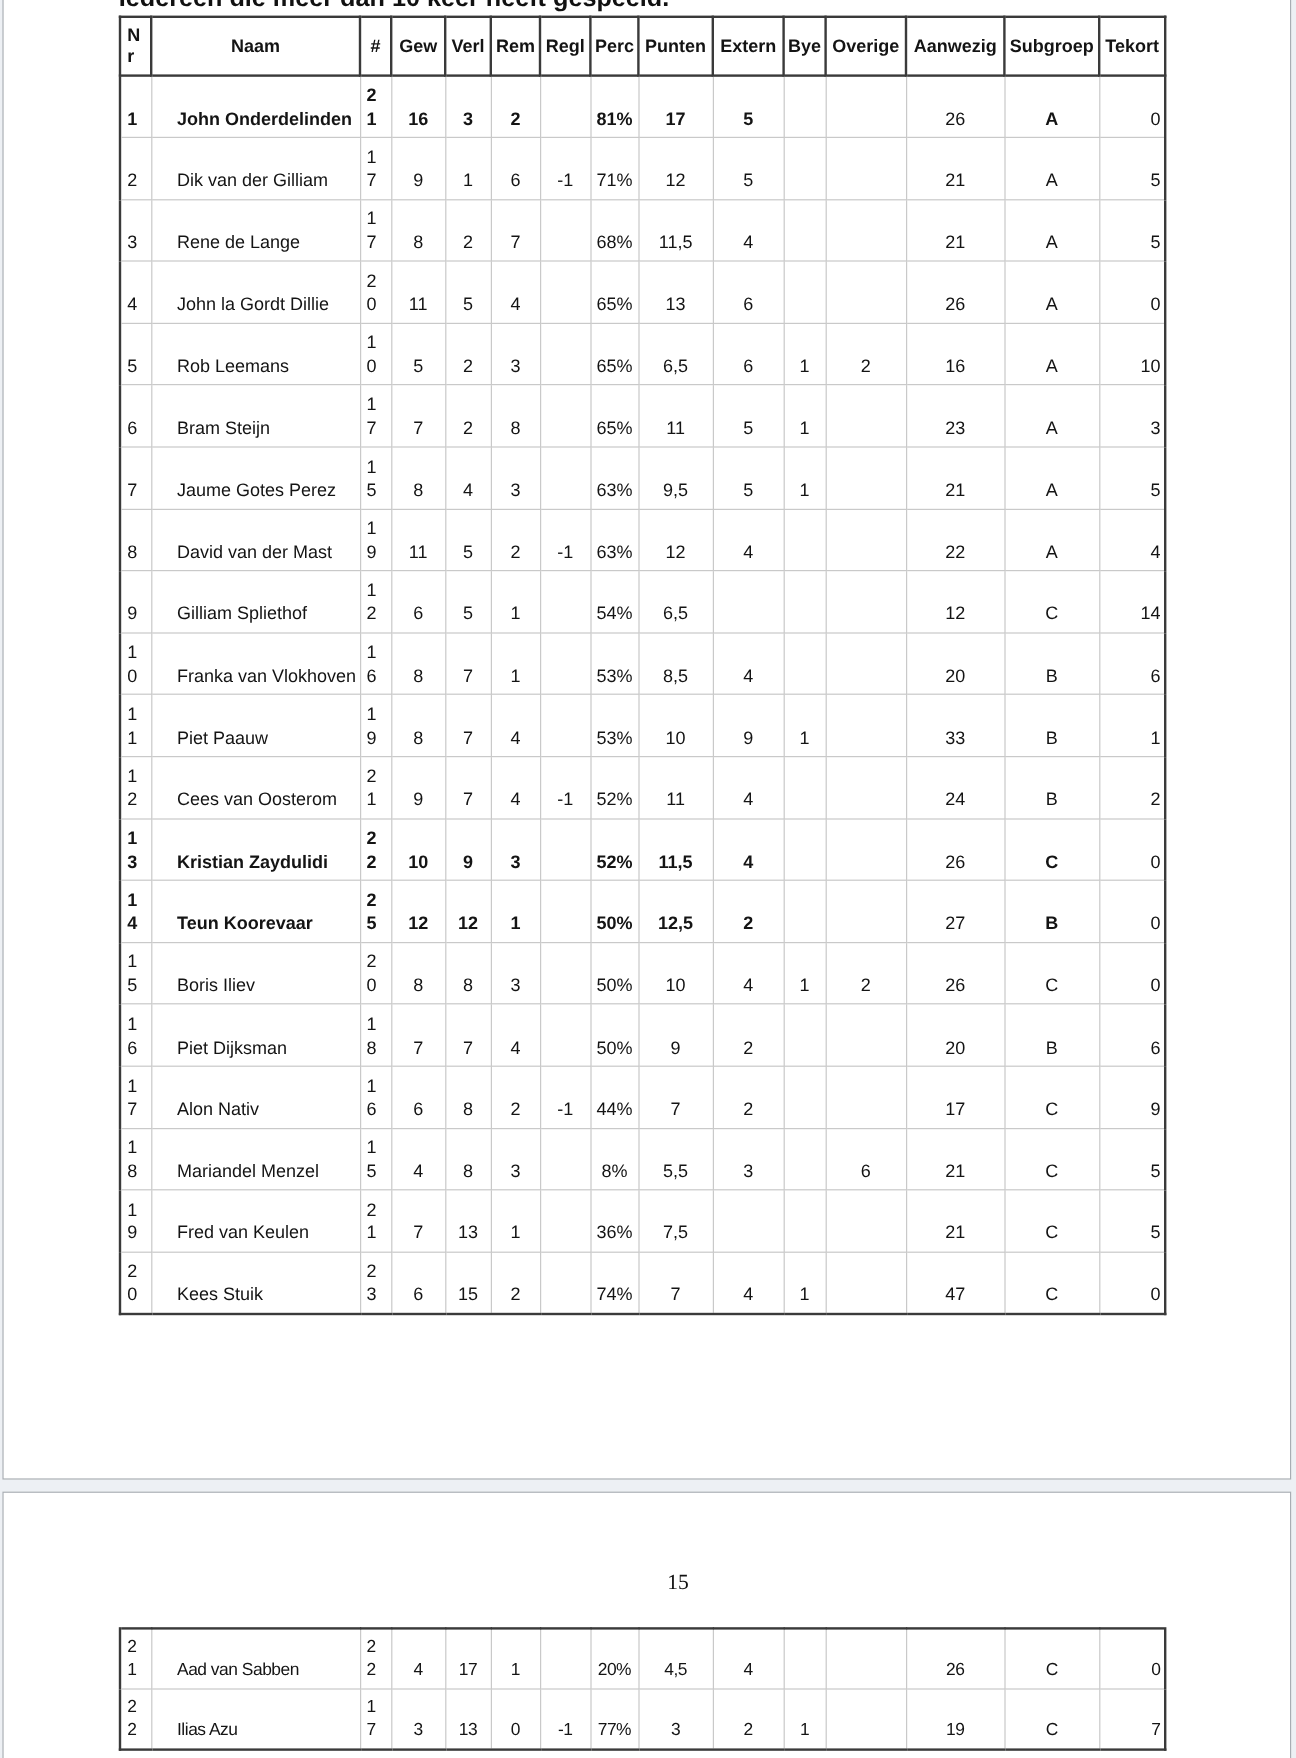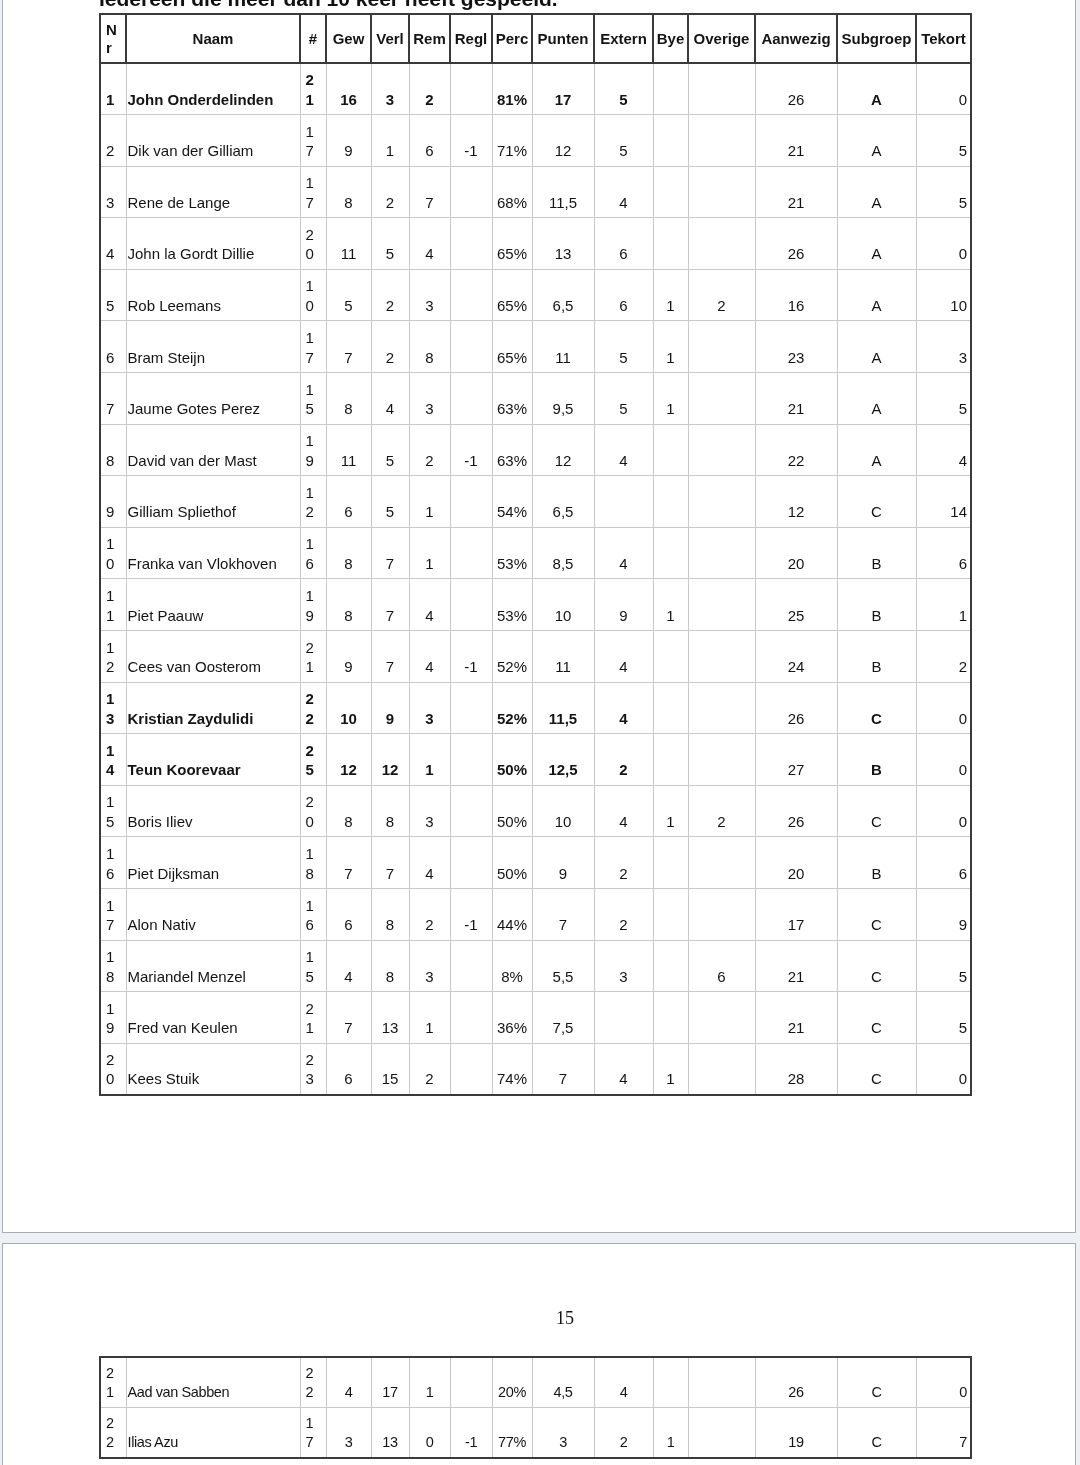--- a/index.html
+++ b/index.html
@@ -82,21 +82,21 @@
     font-size: 15px;
     color: #141414;
     text-align: center;
     padding: 0 2px 5px 2px;
     line-height: 1.3;
     overflow: hidden;
   }
   #table-1 tbody tr { height: 51.6px; }
   #table-2 tbody tr { height: 50.5px; }
 
-  tbody td.col-naam { text-align: left; padding-left: 1px; white-space: nowrap; }
+  tbody td.col-naam { text-align: left; padding-left: 21px; white-space: nowrap; }
   tbody td.col-nr, tbody td.col-num { text-align: left; padding-left: 5px; white-space: pre-line; }
   tbody td.col-tekort { text-align: right; padding-right: 3px; }
 
   tbody td:first-child { border-left: 2px solid #3a3a3a; }
   tbody td:last-child  { border-right: 2px solid #3a3a3a; }
   tbody tr:last-child td { border-bottom: 2px solid #3a3a3a; }
 
   tr.bold td { font-weight: bold; }
   tr.bold td.col-aanwezig, tr.bold td.col-tekort { font-weight: normal; }
 
@@ -345,21 +345,21 @@
 9</td>
           <td class="col-gew">8</td>
           <td class="col-verl">7</td>
           <td class="col-rem">4</td>
           <td class="col-regl"></td>
           <td class="col-perc">53%</td>
           <td class="col-punten">10</td>
           <td class="col-extern">9</td>
           <td class="col-bye">1</td>
           <td class="col-overige"></td>
-          <td class="col-aanwezig">25</td>
+          <td class="col-aanwezig">33</td>
           <td class="col-subgroep">B</td>
           <td class="col-tekort">1</td>
         </tr>
         <tr>
           <td class="col-nr">1
 2</td>
           <td class="col-naam">Cees van Oosterom</td>
           <td class="col-num">2
 1</td>
           <td class="col-gew">9</td>
@@ -516,21 +516,21 @@
 3</td>
           <td class="col-gew">6</td>
           <td class="col-verl">15</td>
           <td class="col-rem">2</td>
           <td class="col-regl"></td>
           <td class="col-perc">74%</td>
           <td class="col-punten">7</td>
           <td class="col-extern">4</td>
           <td class="col-bye">1</td>
           <td class="col-overige"></td>
-          <td class="col-aanwezig">28</td>
+          <td class="col-aanwezig">47</td>
           <td class="col-subgroep">C</td>
           <td class="col-tekort">0</td>
         </tr>
       </tbody>
   </table>
 </div>
 
 <div class="page" id="page-2">
   <div class="page-num">15</div>
   <table class="standings" id="table-2">

